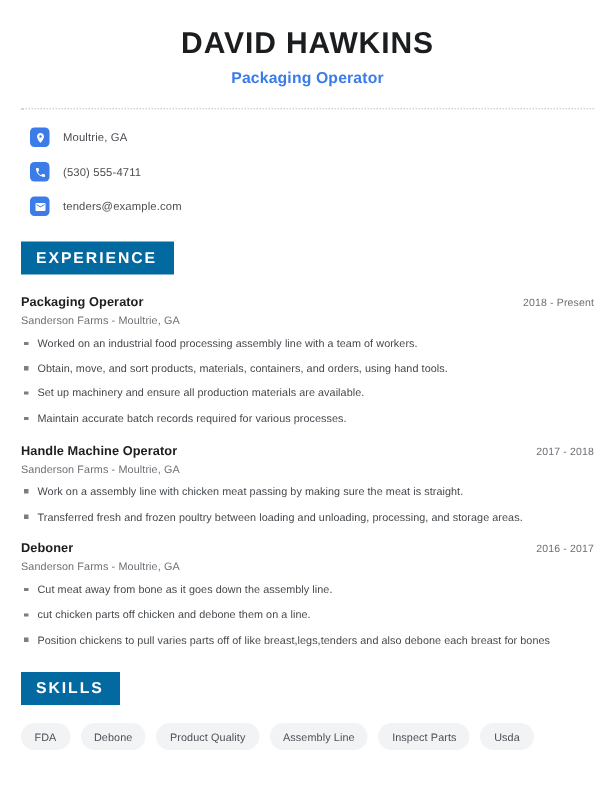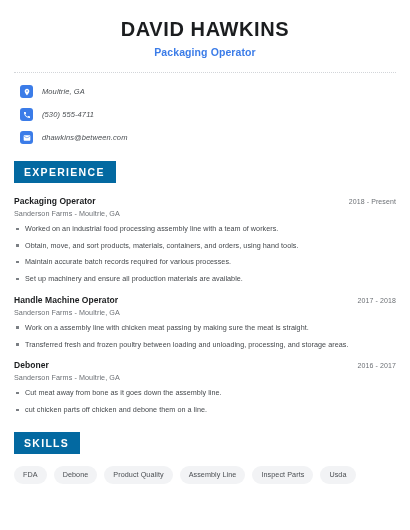--- a/index.html
+++ b/index.html
@@ -52,21 +52,20 @@
     align-items: center;
     justify-content: center;
     flex: 0 0 auto;
   }
   .c-icon svg { display: block; }
   .c-text {
     font-size: 7.5px;
     color: #4a4e52;
     margin-left: 9px;
     letter-spacing: 0.1px;
-    font-style: italic;
   }
 
   
   .section { margin-top: 17px; }
   .section-tag {
     display: inline-block;
     background: #0369a1;
     color: #ffffff;
     font-size: 10.5px;
     font-weight: bold;
@@ -164,41 +163,41 @@
       </span>
       <span class="c-text">(530) 555-4711</span>
     </div>
 
     <div class="contact-row">
       <span class="c-icon">
         <svg width="8" height="8" viewBox="0 0 24 24" fill="#ffffff">
           <path d="M20 4H4c-1.1 0-2 .9-2 2v12c0 1.1.9 2 2 2h16c1.1 0 2-.9 2-2V6c0-1.1-.9-2-2-2zm0 4-8 5-8-5V6l8 5 8-5v2z"></path>
         </svg>
       </span>
-      <span class="c-text">dhawkins@between.com</span>
+      <span class="c-text">tenders@example.com</span>
     </div>
 
   </div>
 
   <div class="section">
     <div class="section-tag">EXPERIENCE</div>
 
     <div class="jobs">
 
       <div class="job">
         <div class="job-head">
           <span class="job-role">Packaging Operator</span>
           <span class="job-dates">2018 - Present</span>
         </div>
         <div class="job-meta">Sanderson Farms - Moultrie, GA</div>
         <ul class="bullets">
           <li>Worked on an industrial food processing assembly line with a team of workers.</li>
           <li>Obtain, move, and sort products, materials, containers, and orders, using hand tools.</li>
+          <li>Set up machinery and ensure all production materials are available.</li>
           <li>Maintain accurate batch records required for various processes.</li>
-          <li>Set up machinery and ensure all production materials are available.</li>
         </ul>
       </div>
 
       <div class="job">
         <div class="job-head">
           <span class="job-role">Handle Machine Operator</span>
           <span class="job-dates">2017 - 2018</span>
         </div>
         <div class="job-meta">Sanderson Farms - Moultrie, GA</div>
         <ul class="bullets">
@@ -209,20 +208,21 @@
 
       <div class="job">
         <div class="job-head">
           <span class="job-role">Deboner</span>
           <span class="job-dates">2016 - 2017</span>
         </div>
         <div class="job-meta">Sanderson Farms - Moultrie, GA</div>
         <ul class="bullets">
           <li>Cut meat away from bone as it goes down the assembly line.</li>
           <li>cut chicken parts off chicken and debone them on a line.</li>
+          <li>Position chickens to pull varies parts off of like breast,legs,tenders and also debone each breast for bones</li>
         </ul>
       </div>
 
     </div>
   </div>
 
   <div class="section">
     <div class="section-tag">SKILLS</div>
     <div class="skills-wrap">
       <span class="skill-pill">FDA</span>

